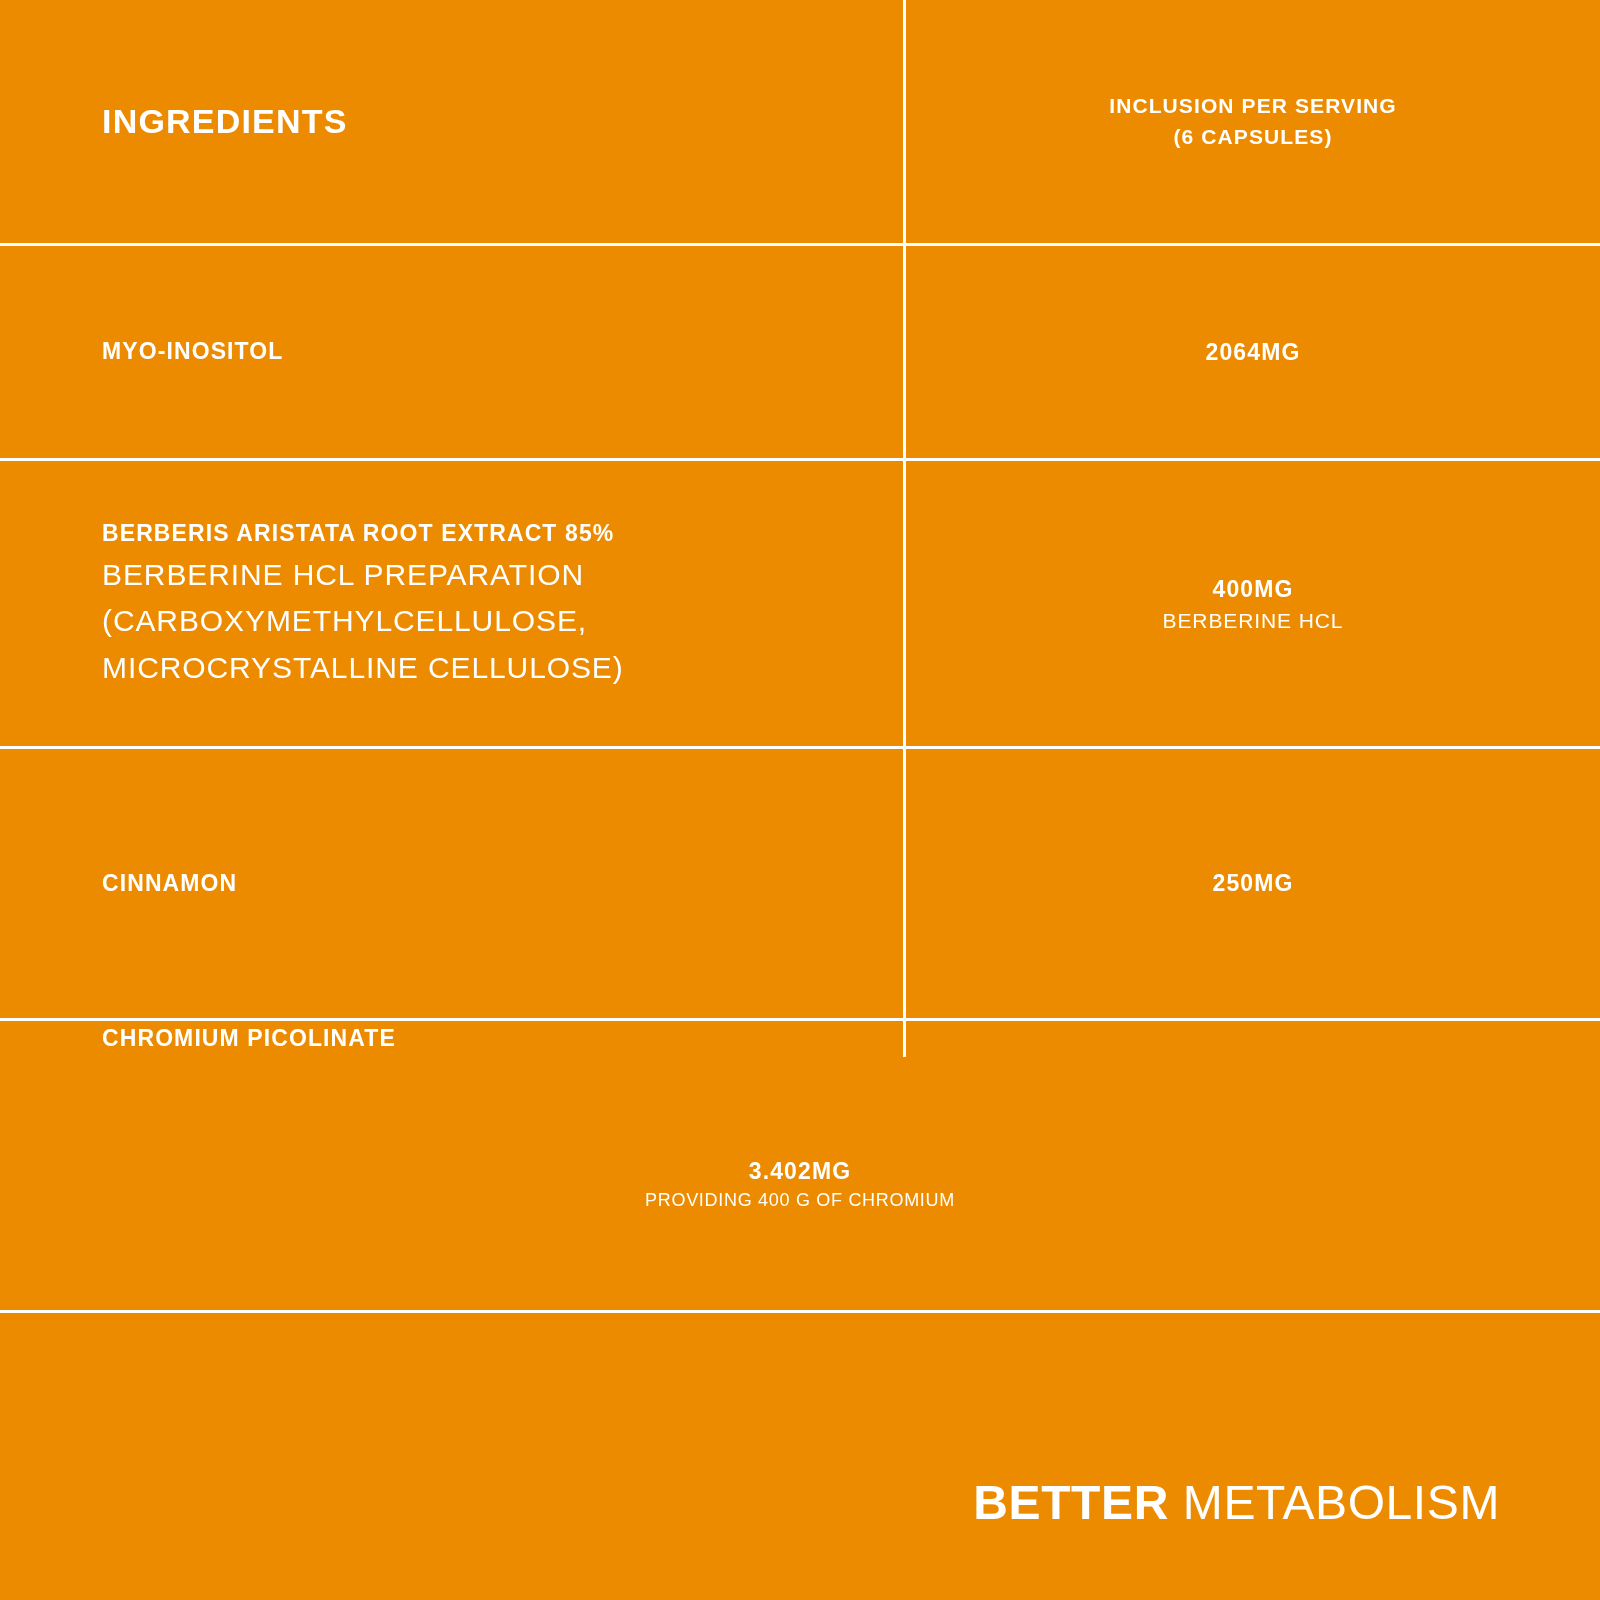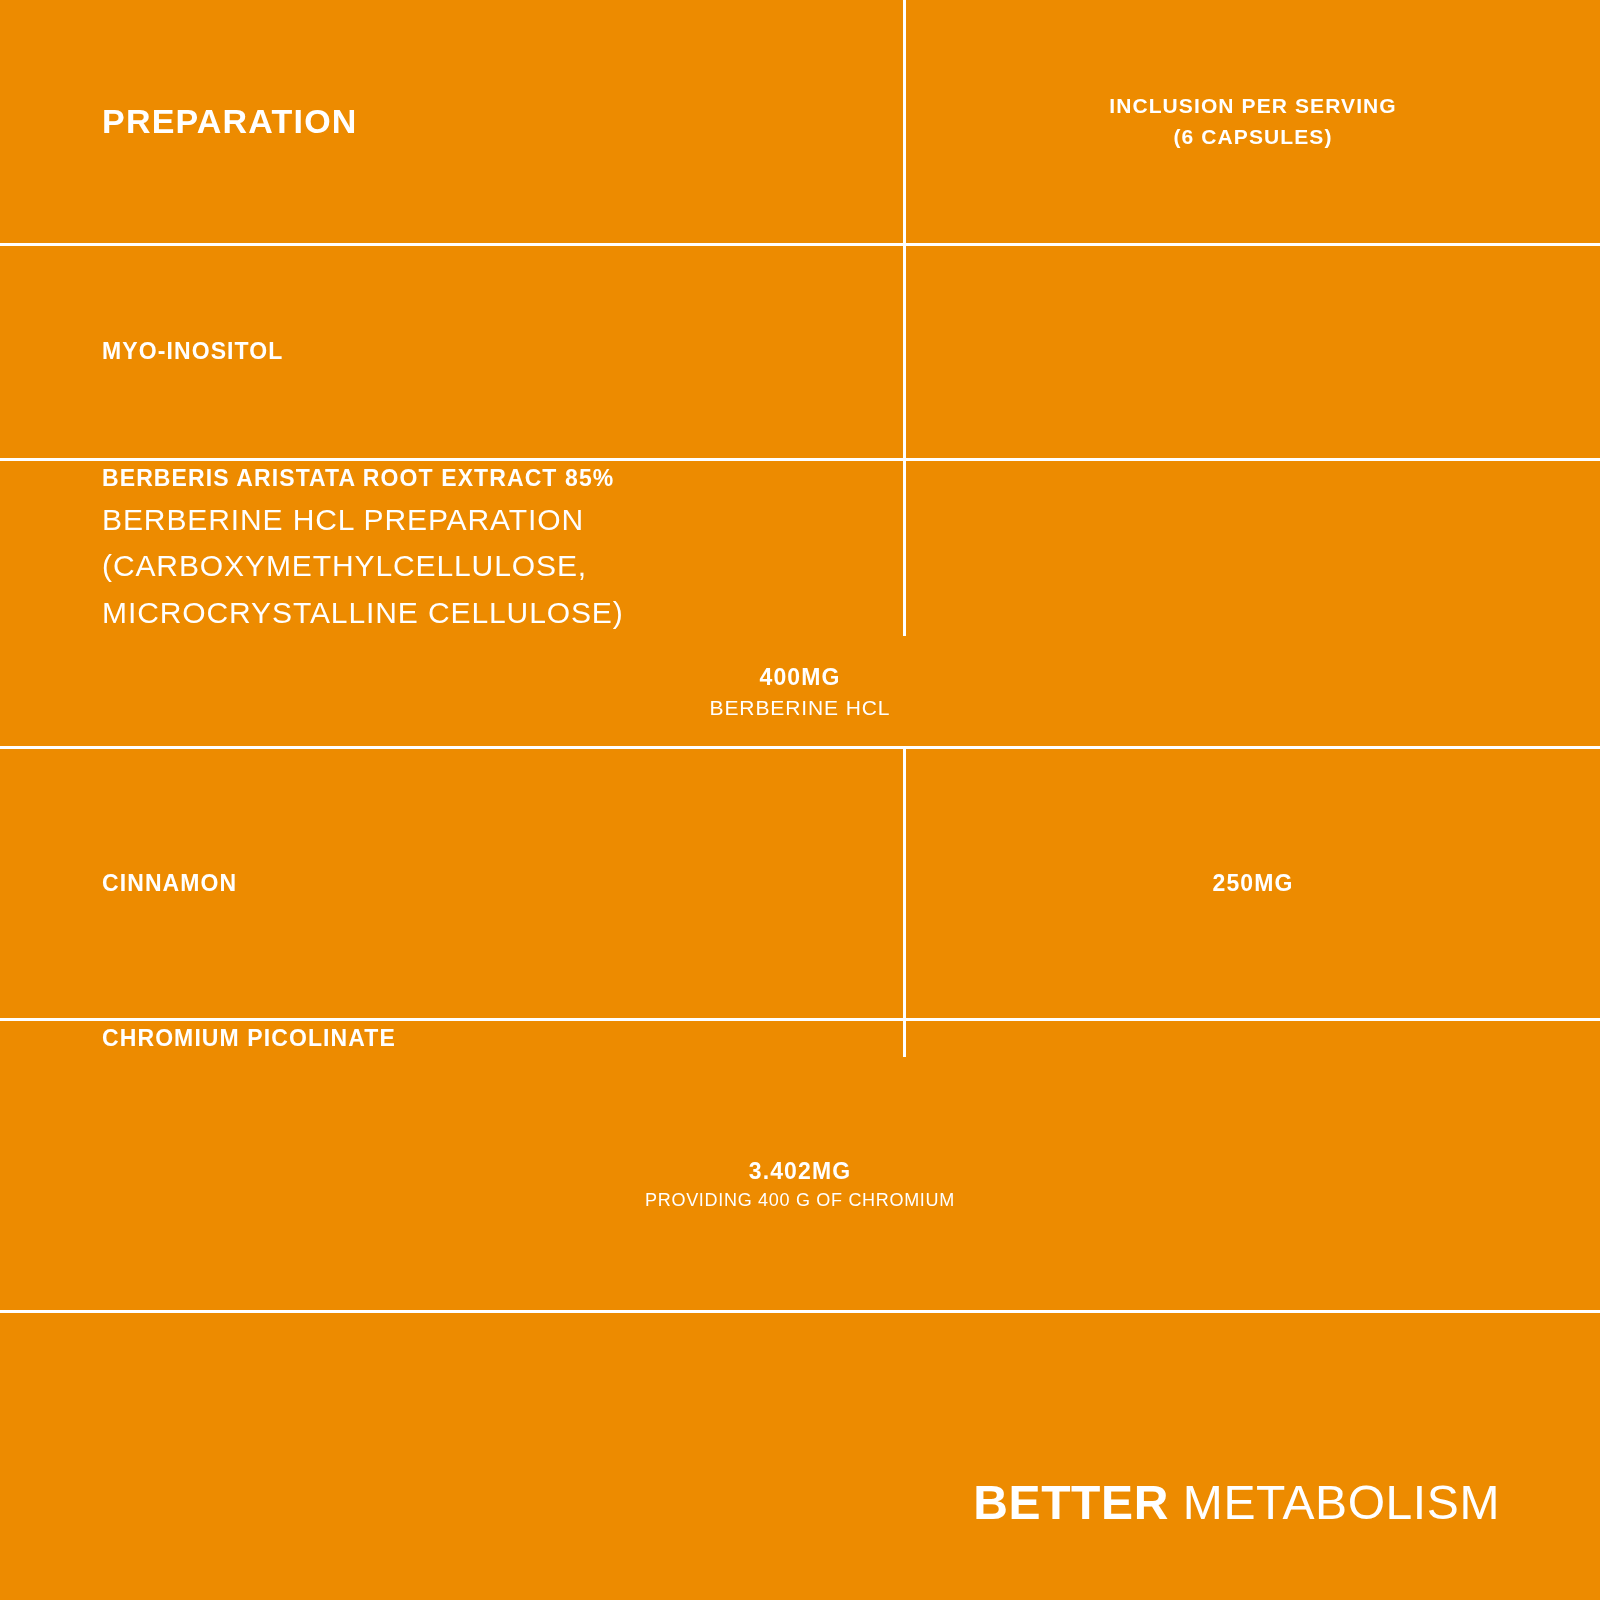--- a/index.html
+++ b/index.html
@@ -32,21 +32,21 @@
   .row {
     display: flex;
     width: 100%;
     box-sizing: border-box;
     border-bottom: 3px solid #ffffff;
   }
   .row.header-row {
     height: 246px;
   }
   .row.r1 { height: 215px; }
-  .row.r2 { height: 288px; flex-direction: column; }
+  .row.r2 { height: 288px; }
   .row.r3 { height: 272px; }
   .row.r4 { height: 292px; flex-direction: column; }
 
   .cell-left {
     width: 906px;
     box-sizing: border-box;
     border-right: 3px solid #ffffff;
     display: flex;
     align-items: center;
     padding: 0 0 0 102px;
@@ -142,36 +142,41 @@
 </style>
 </head>
 <body>
 
 <div class="sheet">
 
   <div class="table">
 
     <div class="row header-row">
       <div class="cell-left">
-        <div class="h-title">PREPARATION</div>
+        <div class="h-title">INGREDIENTS</div>
       </div>
       <div class="cell-right">
         <div class="h-title-right">
           <span>INCLUSION PER SERVING</span><br>
           <span>(6 CAPSULES)</span>
         </div>
       </div>
     </div>
 
     <div class="row r1">
       <div class="cell-left">
         <div class="stack">
           <div class="ing-name">MYO-INOSITOL</div>
         </div>
       </div>
+      <div class="cell-right">
+        <div class="stack">
+          <div class="amount">2064MG</div>
+        </div>
+      </div>
     </div>
 
     <div class="row r2">
       <div class="cell-left">
         <div class="stack">
           <div class="ing-name">BERBERIS ARISTATA ROOT EXTRACT 85%</div>
           <div class="ing-sub">BERBERINE HCL PREPARATION (CARBOXYMETHYLCELLULOSE, MICROCRYSTALLINE CELLULOSE)</div>
         </div>
       </div>
       <div class="cell-right">

